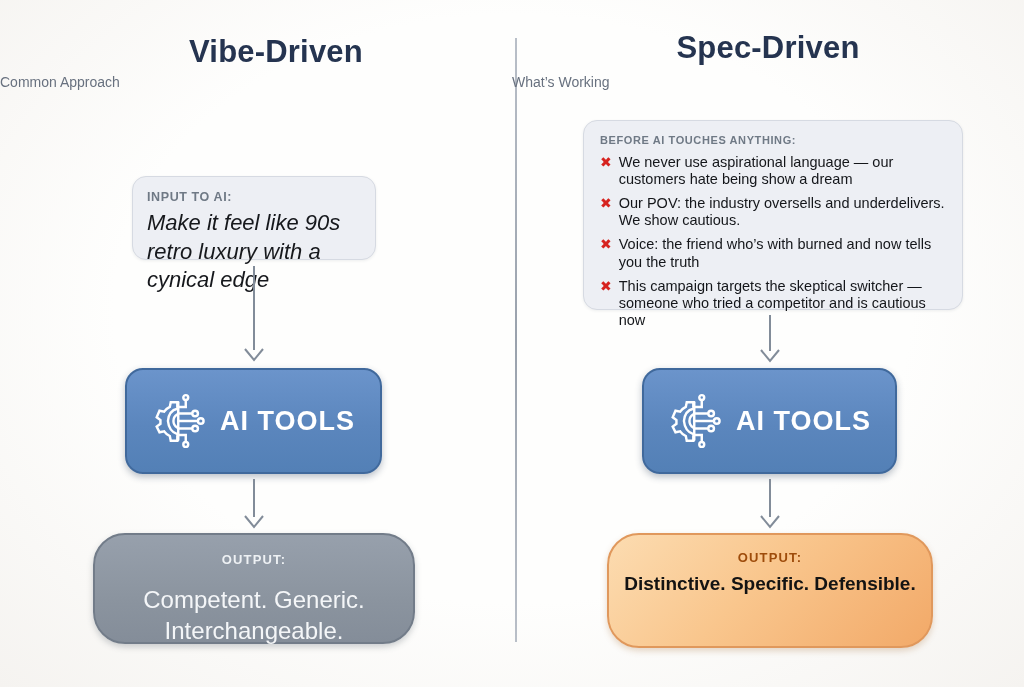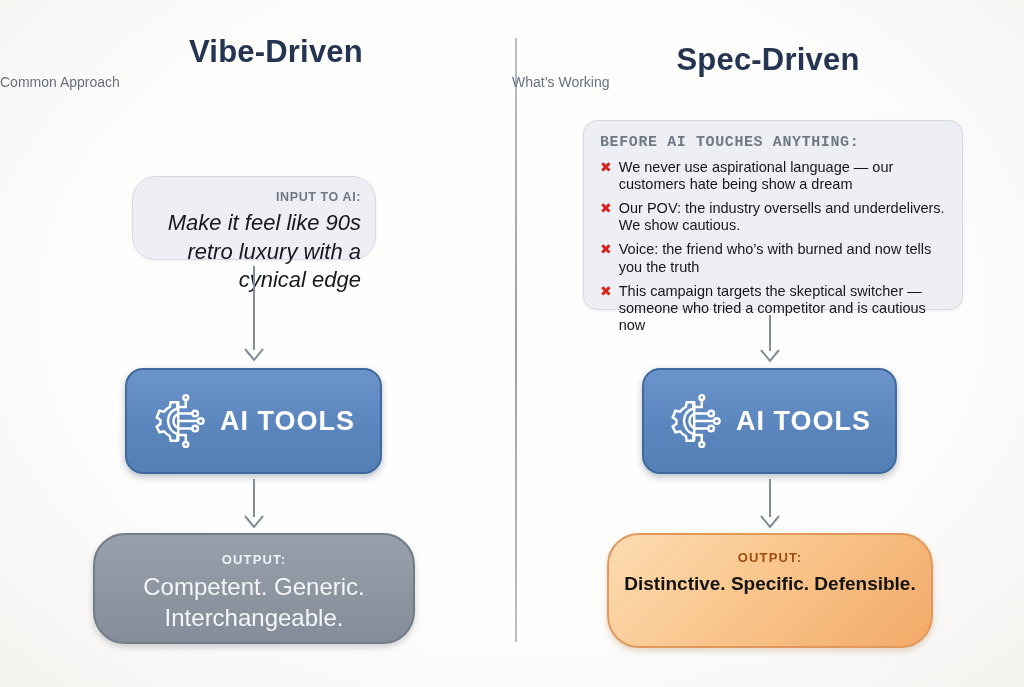--- a/index.html
+++ b/index.html
@@ -43,21 +43,21 @@
     border: 1px solid #d6dae2;
     border-radius: 14px;
     box-shadow: 0 1px 3px rgba(40,50,70,0.08);
   }
   .light-box .small-label {
     font-size: 12.5px;
     font-weight: bold;
     color: #6f7985;
     letter-spacing: 0.6px;
   }
-  .input-box { text-align: right; padding: 13px 14px 13px 14px; border-radius: 24px; }
+  .input-box { text-align: left; padding: 13px 14px 13px 14px; }
   .input-text {
     margin-top: 5px;
     font-size: 22px;
     font-style: italic;
     color: #16181c;
     line-height: 1.3;
   }
   .spec-box { padding: 13px 14px 0 16px; text-align: left; }
   .spec-items { margin-top: 8px; }
   .spec-item { display: flex; align-items: flex-start; margin-bottom: 7px; }
@@ -101,21 +101,21 @@
   .output-gray {
     background: linear-gradient(180deg, #97a0ac 0%, #8b949f 60%, #848d99 100%);
     border: 2px solid #727c89;
     box-shadow: 0 3px 6px rgba(60,70,85,0.25);
     padding-top: 17px;
   }
   .output-gray .output-label {
     font-size: 13px; font-weight: bold; color: #eef1f4; letter-spacing: 1.2px;
   }
   .output-gray .output-text {
-    margin-top: 5px;
+    margin-top: 18px;
     font-size: 24px;
     color: #f4f6f8;
     line-height: 1.28;
   }
   .output-orange {
     background: linear-gradient(135deg, #fcdcb1 0%, #f9c68d 45%, #f2a968 100%);
     border: 2px solid #e0985c;
     box-shadow: 0 3px 6px rgba(160,100,40,0.25);
     padding-top: 15px;
   }
@@ -176,25 +176,25 @@
   <svg class="arrow" style="left:241px; top:479px;" width="26" height="50" viewBox="0 0 26 50">
     <line x1="13" y1="0" x2="13" y2="38" stroke="#828c99" stroke-width="2"></line>
     <polyline points="4,37 13,48 22,37" fill="none" stroke="#828c99" stroke-width="2"></polyline>
   </svg>
 
   <div class="output-box output-gray" style="left:93px; top:533px; width:322px; height:111px;">
     <div class="output-label">OUTPUT:</div>
     <div class="output-text">Competent. Generic. Interchangeable.</div>
   </div>
 
-  <div class="col-title" style="left:512px; top:42px;">Spec-Driven</div>
+  <div class="col-title" style="left:512px; top:30px;">Spec-Driven</div>
   <div class="col-subtitle" style="left:512px; top:74px;">What’s Working</div>
 
   <div class="light-box spec-box" style="left:583px; top:120px; width:380px; height:190px;">
-    <div class="small-label" style="font-size:15px;font-family:Liberation Mono, monospace;">BEFORE AI TOUCHES ANYTHING:</div>
+    <div class="small-label" style="font-size:11px;">BEFORE AI TOUCHES ANYTHING:</div>
     <div class="spec-items">
       <div class="spec-item">
         <span class="x-marker">✖</span>
         <span class="spec-item-text">We never use aspirational language — our customers hate being show a dream</span>
       </div>
       <div class="spec-item">
         <span class="x-marker">✖</span>
         <span class="spec-item-text">Our POV: the industry oversells and underdelivers. We show cautious.</span>
       </div>
       <div class="spec-item">

